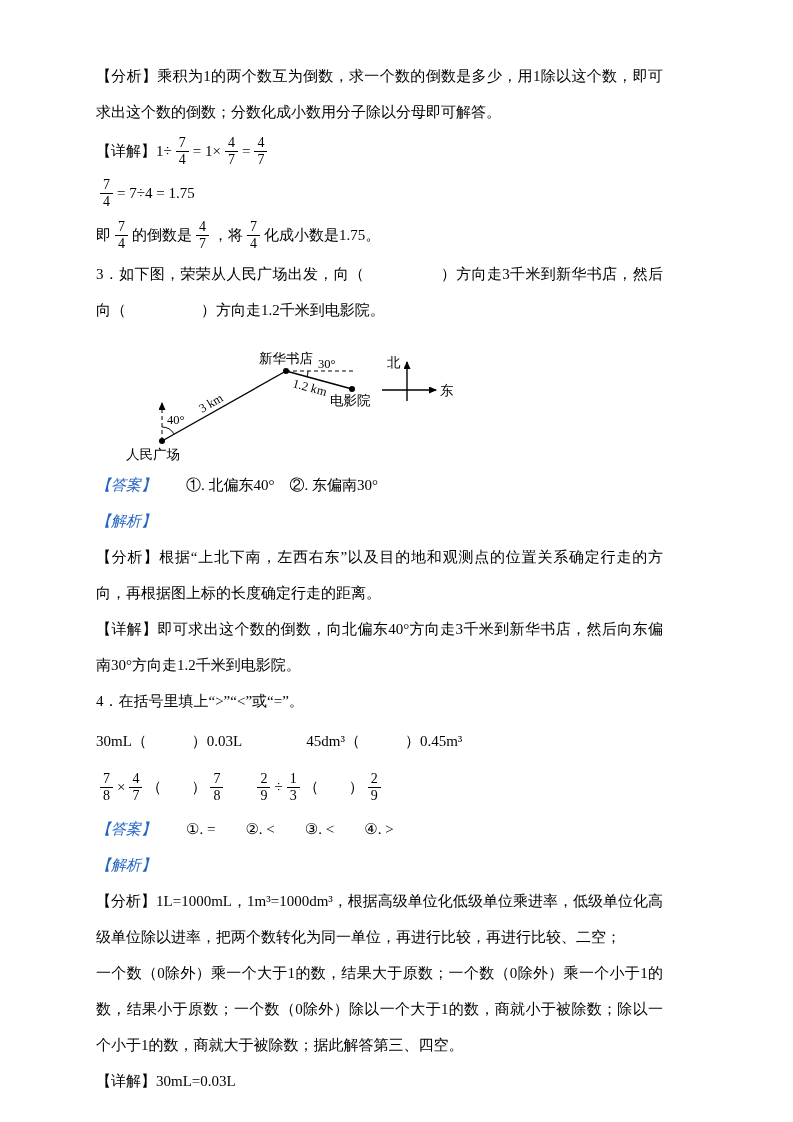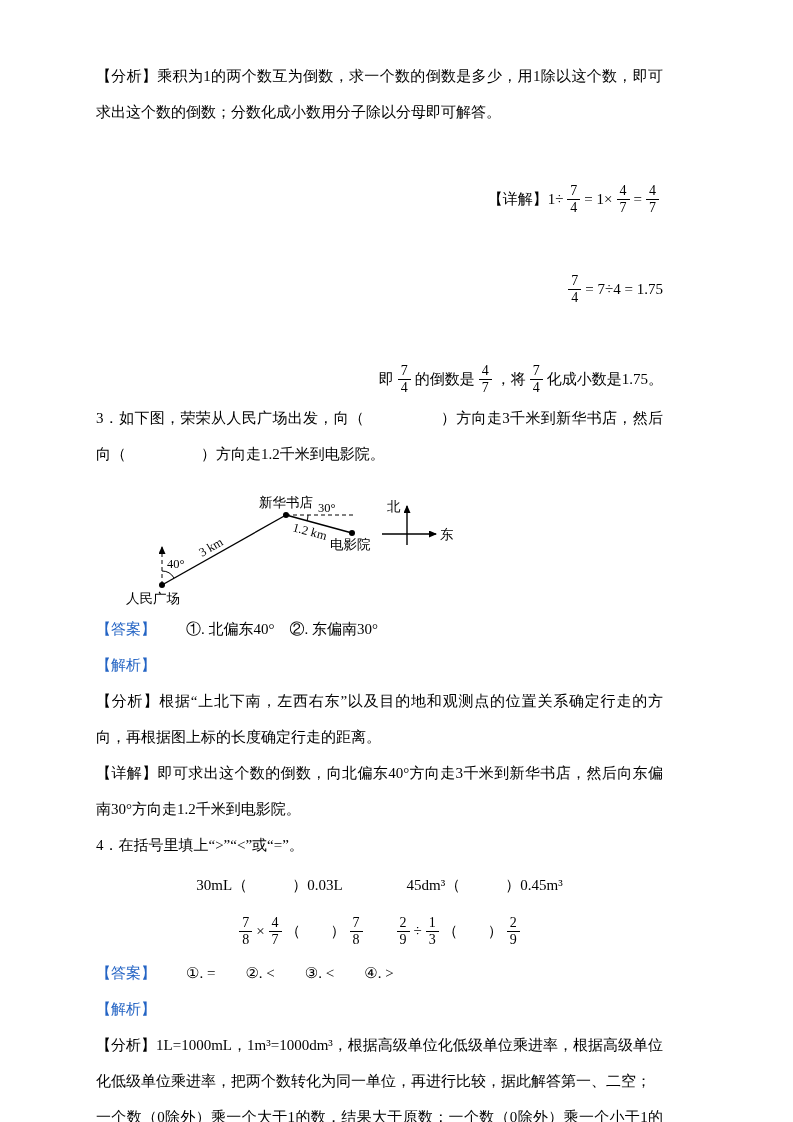--- a/index.html
+++ b/index.html
@@ -5,31 +5,31 @@
   * { margin:0; padding:0; box-sizing:border-box; }
   html, body { width:793px; height:1122px; background:var(--paper,#ffffff); overflow:hidden; }
   body {
     position:relative;
     font-family:"Liberation Serif","DejaVu Serif",serif;
     color:var(--ink,#000000);
     font-size:15px;
   }
   .page { position:absolute; left:96px; top:58px; width:567px; }
   .para { line-height:36px; text-align:justify; }
-  .eq   { line-height:42px; text-align:right;margin-top:48px; }
-  .blue { color:var(--accent,#2464c4); }
+  .eq   { line-height:42px; text-align:left; }
+  .blue { color:var(--accent,#2464c4);font-style:italic; }
   .ans-label { margin-right:30px; }
   .frac {
     display:inline-flex; flex-direction:column; align-items:center;
     vertical-align:middle; margin:0 4px; line-height:1.15; font-size:14px;
     position:relative; top:-1px;
   }
   .frac .num { padding:0 3px; border-bottom:1px solid #000; }
   .frac .den { padding:0 3px; }
-  .cmp { line-height:44px; text-align:center; white-space:nowrap; }
+  .cmp { line-height:44px; text-align:left; white-space:nowrap; }
   .cmp.eqrow { line-height:48px; }
   .gap1 { display:inline-block; width:64px; }
   .gap2 { display:inline-block; width:26px; }
   .diagram-wrap { margin:19px 0 2px 20px; line-height:0; }
   .dlabel { font-size:13.5px; }
   .dsmall { font-size:12.5px; }
   svg text { fill:#000; }
 </style>
 </head>
 <body>
@@ -147,17 +147,17 @@
           <span class="den">9</span>
         </span></span>
   </p>
 
   <p class="para">
     <span class="blue ans-label">【答案】</span><span>①. =　　②. &lt;　　③. &lt;　　④. &gt;</span>
   </p>
   <p class="para">
     <span class="blue">【解析】</span>
   </p>
-  <p class="para">【分析】1L=1000mL，1m³=1000dm³，根据高级单位化低级单位乘进率，根据高级单位化低级单位乘进率，把两个数转化为同一单位，再进行比较，据此解答第一、二空；</p>
+  <p class="para">【分析】1L=1000mL，1m³=1000dm³，根据高级单位化低级单位乘进率，低级单位化高级单位除以进率，把两个数转化为同一单位，再进行比较，再进行比较、二空；</p>
   <p class="para">一个数（0除外）乘一个大于1的数，结果大于原数；一个数（0除外）乘一个小于1的数，结果小于原数；一个数（0除外）除以一个大于1的数，商就小于被除数；除以一个小于1的数，商就大于被除数；据此解答第三、四空。</p>
   <p class="para">【详解】30mL=0.03L</p>
 
 </div>
 
 </body></html>

